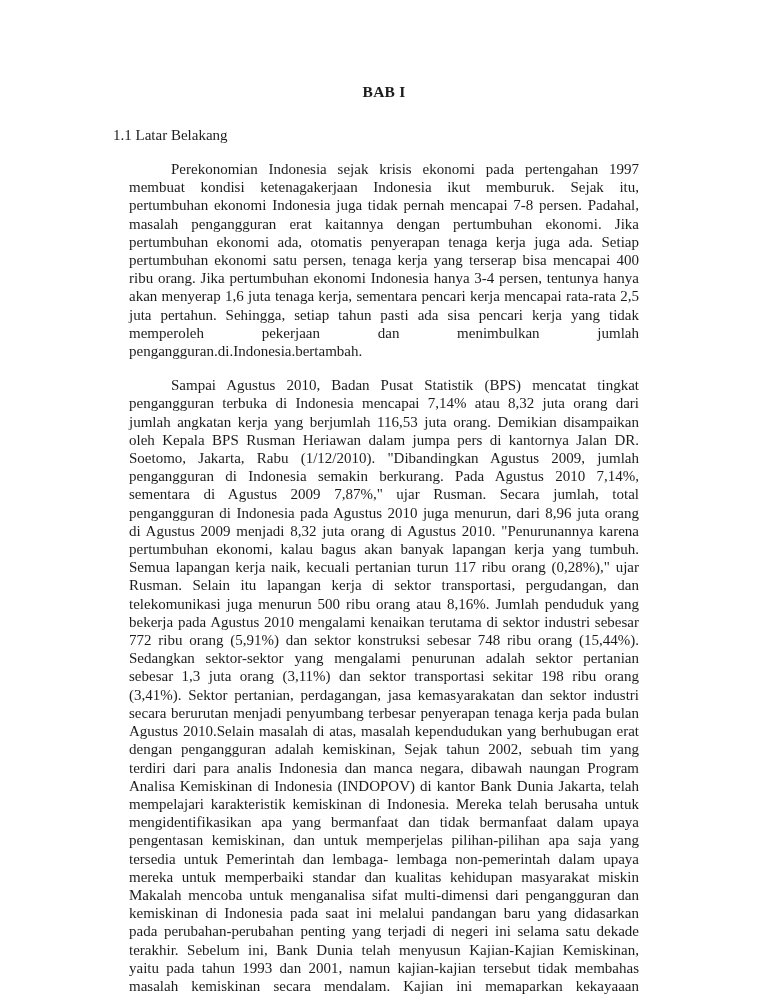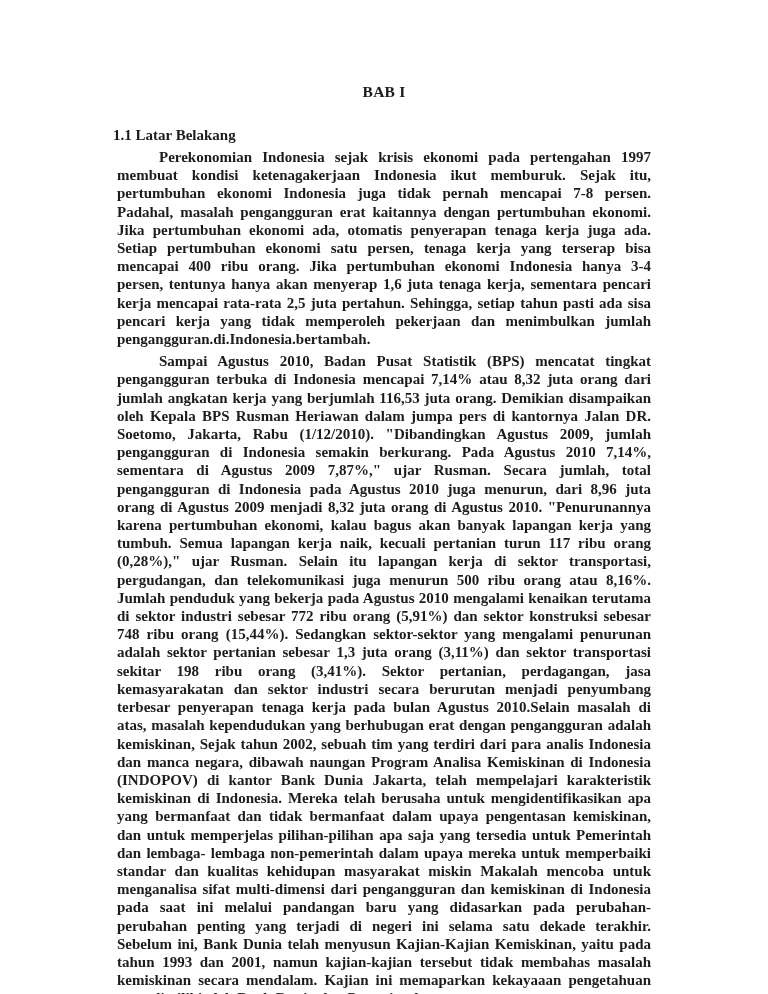--- a/index.html
+++ b/index.html
@@ -24,30 +24,29 @@
     text-align: center;
     font-weight: bold;
     font-size: 15.5px;
     line-height: 19px;
     letter-spacing: 0.2px;
   }
   .section-heading {
     margin-top: 25px;
     font-size: 15px;
     line-height: 18px;
-    font-weight: bold;
+    font-weight: normal;
   }
   .body-paragraph {
-    margin: 4px;
+    margin: 16px;
     font-size: 15px;
     line-height: 18.2px;
     text-align: justify;
     text-indent: 42px;
     word-spacing: 0.5px;
-    font-weight: bold;
   }
 </style>
 </head>
 <body>
 
 <div class="page">
   <div class="content">
     <div class="chapter-title">BAB I</div>
     <div class="section-heading">1.1 Latar Belakang</div>
     <p class="body-paragraph">Perekonomian Indonesia sejak krisis ekonomi pada pertengahan 1997 membuat kondisi ketenagakerjaan Indonesia ikut memburuk. Sejak itu, pertumbuhan ekonomi Indonesia juga tidak pernah mencapai 7-8 persen. Padahal, masalah pengangguran erat kaitannya dengan pertumbuhan ekonomi. Jika pertumbuhan ekonomi ada, otomatis penyerapan tenaga kerja juga ada. Setiap pertumbuhan ekonomi satu persen, tenaga kerja yang terserap bisa mencapai 400 ribu orang. Jika pertumbuhan ekonomi Indonesia hanya 3-4 persen, tentunya hanya akan menyerap 1,6 juta tenaga kerja, sementara pencari kerja mencapai rata-rata 2,5 juta pertahun. Sehingga, setiap tahun pasti ada sisa pencari kerja yang tidak memperoleh pekerjaan dan menimbulkan jumlah pengangguran.di.Indonesia.bertambah.</p>

